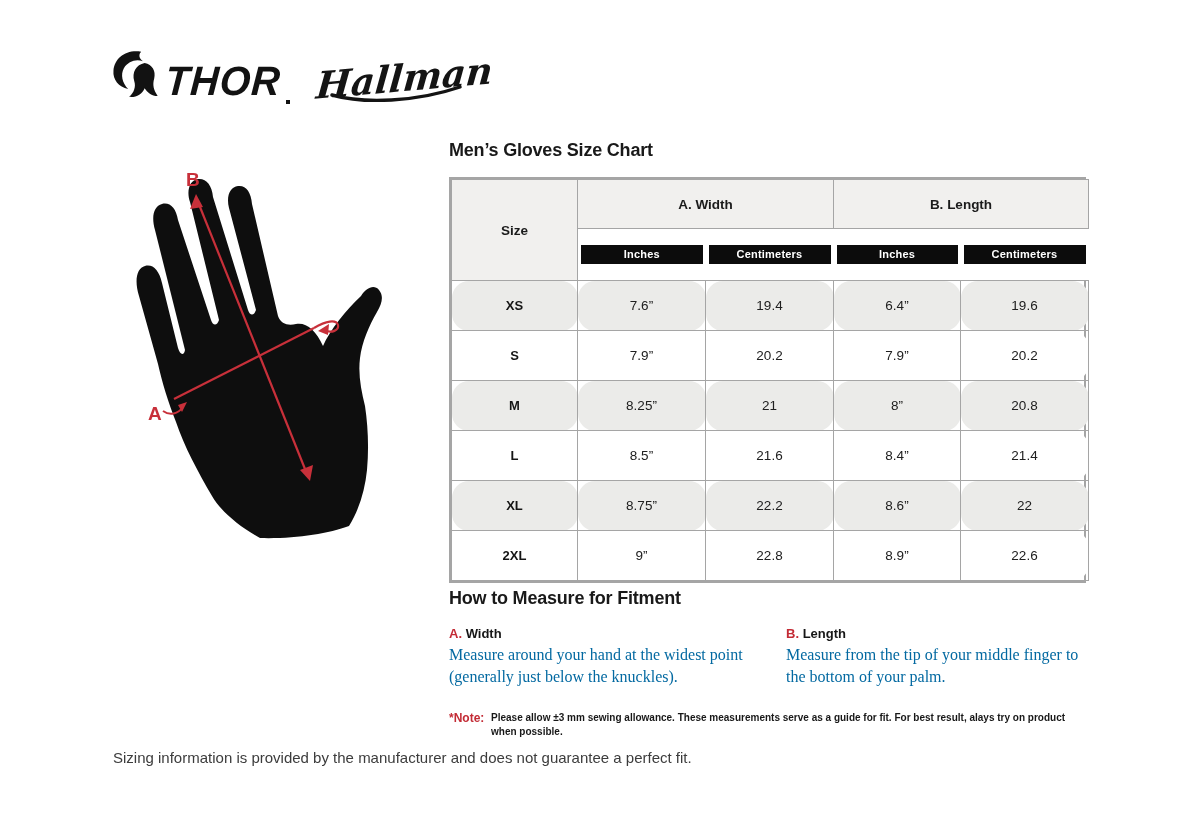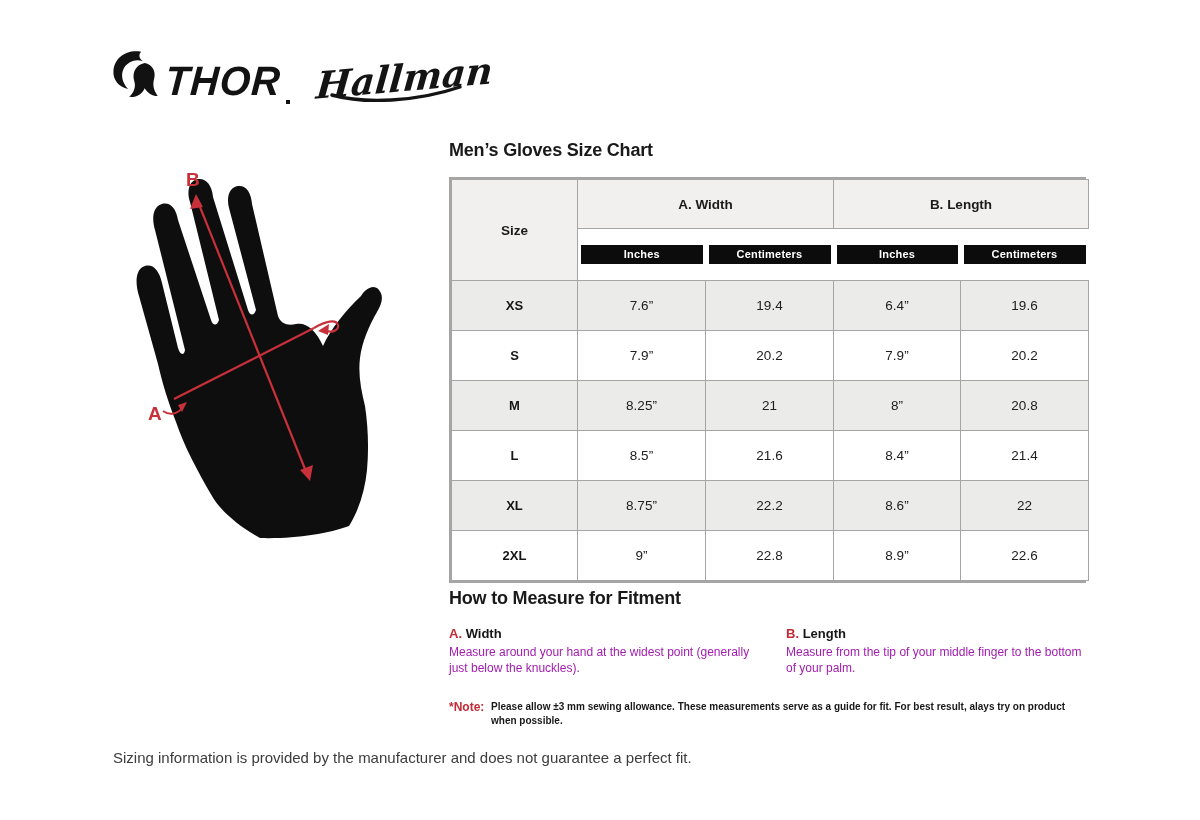--- a/index.html
+++ b/index.html
@@ -40,33 +40,33 @@
   .tablewrap { position:absolute; left:449px; top:177px; width:637px; border:2px solid #a5a5a5; background:#fff; }
   table.sizes { width:100%; border-collapse:collapse; table-layout:fixed; }
   table.sizes th, table.sizes td { border:1px solid #a5a5a5; text-align:center; vertical-align:middle; }
   th.group { height:49px; background:#f1f0ee; font-size:13.5px; font-weight:bold; color:#1b1b1b; }
   th.sizehead { background:#f1f0ee; font-size:13.5px; font-weight:bold; color:#1b1b1b; }
   tr.barrow th { height:31px; background:#ffffff; border-left:none; border-right:none; padding:16px 3px; }
   tr.barrow th .bar {
     background:#0c0c0c; color:#fff; font-size:11px; font-weight:bold;
     height:19px; line-height:19px; letter-spacing:0.2px;
   }
-  tr.datarow td { height:50px; font-size:13.5px; color:#202020; background:#fff; }
+  tr.datarow td { height:50px; font-size:13.5px; color:#202020; background:#fff;border-radius:17px; }
   tr.datarow td.sizecell { font-weight:bold; font-size:13px; color:#151515; }
   tr.datarow.alt td { background:#ebebe9; }
 
   
   .measure { position:absolute; left:449px; top:588px; width:640px; }
   .measure-heading { font-size:18px; font-weight:bold; color:#191919; letter-spacing:-0.2px; }
   .measure-cols { display:flex; margin-top:17px; }
   .measure-item { width:312px; }
   .measure-item.second { margin-left:25px; width:300px; }
   .measure-label { font-size:13px; font-weight:bold; color:#161616; margin-bottom:3px; }
   .red { color:#c32b35; }
-  .measure-desc { font-size:12px; color:#a21caf; line-height:1.35; }
+  .measure-desc { font-size:16px; color:#0369a1; line-height:1.35;font-family:Liberation Serif, serif; }
   .note-row { display:flex; margin-top:24px; }
   .note-label { font-size:12px; font-weight:bold; color:#c32b35; width:42px; flex:none; }
   .note-text { font-size:10px; font-weight:bold; color:#181818; width:580px; line-height:1.4; }
 
   
   .footer { position:absolute; left:113px; top:747px; font-size:15px; color:#3c3c3c; line-height:1.45; }
 </style>
 </head>
 <body>
 

